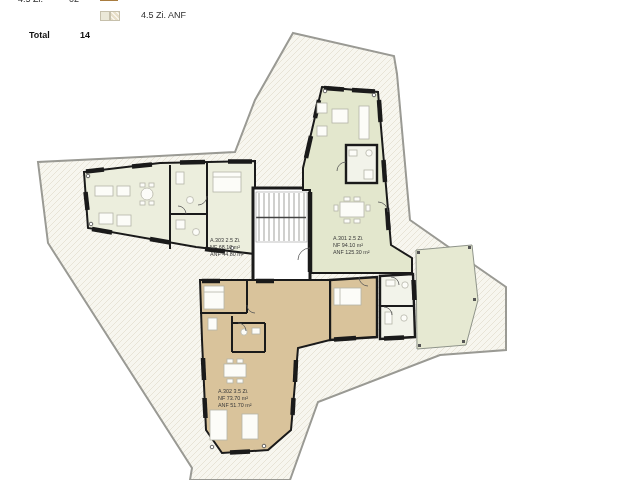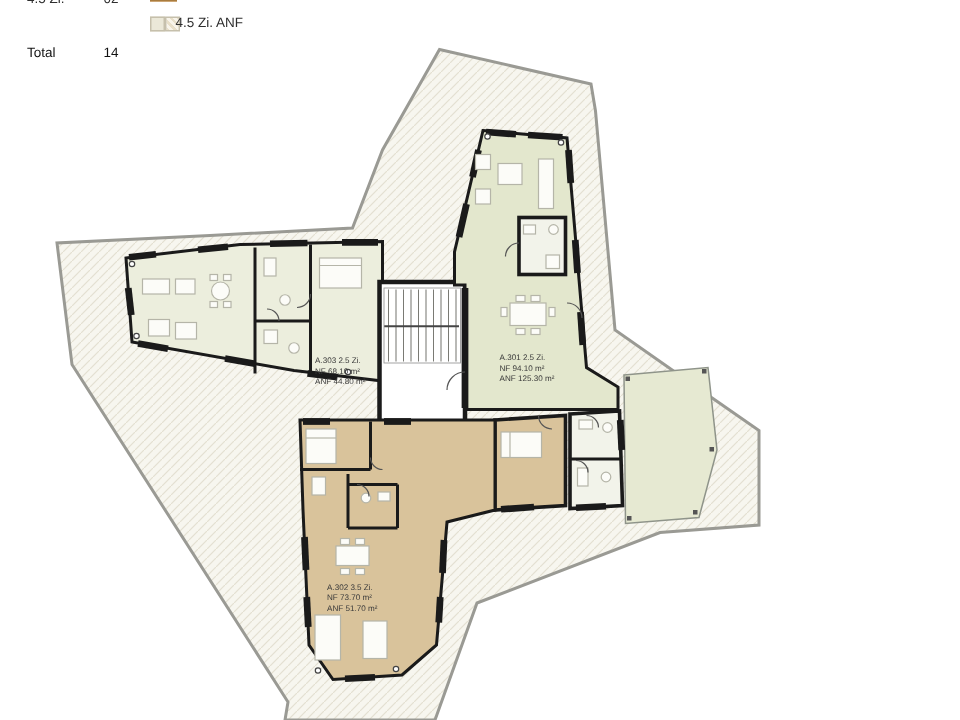--- a/index.html
+++ b/index.html
@@ -9,22 +9,22 @@
     font-family:"Liberation Sans", sans-serif;
   }
   .legend{position:absolute;left:0;top:0;width:280px;z-index:5;}
   .lg-row{position:absolute;font-size:9px;color:#2e2e2e;white-space:nowrap;}
   .lg-left{position:absolute;left:18px;top:0;}
   .lg-count{position:absolute;left:69px;top:0;}
   .lg-swatch{position:absolute;left:100px;top:1px;width:16px;height:7px;border:1px solid #a97c3f;background:#e0a45c;}
   .lg-swatch2a{position:absolute;left:100px;top:1px;width:8px;height:8px;border:1px solid #c6c0ac;background:#ebe8d8;}
   .lg-swatch2b{position:absolute;left:110px;top:1px;width:8px;height:8px;border:1px solid #c6c0ac;
      background:repeating-linear-gradient(45deg,#e8dfc9 0 1.5px,#f8f4ea 1.5px 3.5px);}
-  .lg-rightlabel{position:absolute;left:117px;top:0;}
-  .lg-total .lg-left,.lg-total .lg-count{font-weight:normal;color:#111;}
+  .lg-rightlabel{position:absolute;left:141px;top:0;}
+  .lg-total .lg-left,.lg-total .lg-count{font-weight:bold;color:#111;margin-left:11px;}
   svg text{font-family:"Liberation Sans", sans-serif;fill:#3a3a3a;}
   .aptlabel{font-size:5.4px;}
 </style>
 </head>
 <body>
 
 <div class="legend">
   <div class="lg-row" style="top:-6px;height:12px;">
     <span class="lg-left">4.5 Zi.</span>
     <span class="lg-count">02</span>

